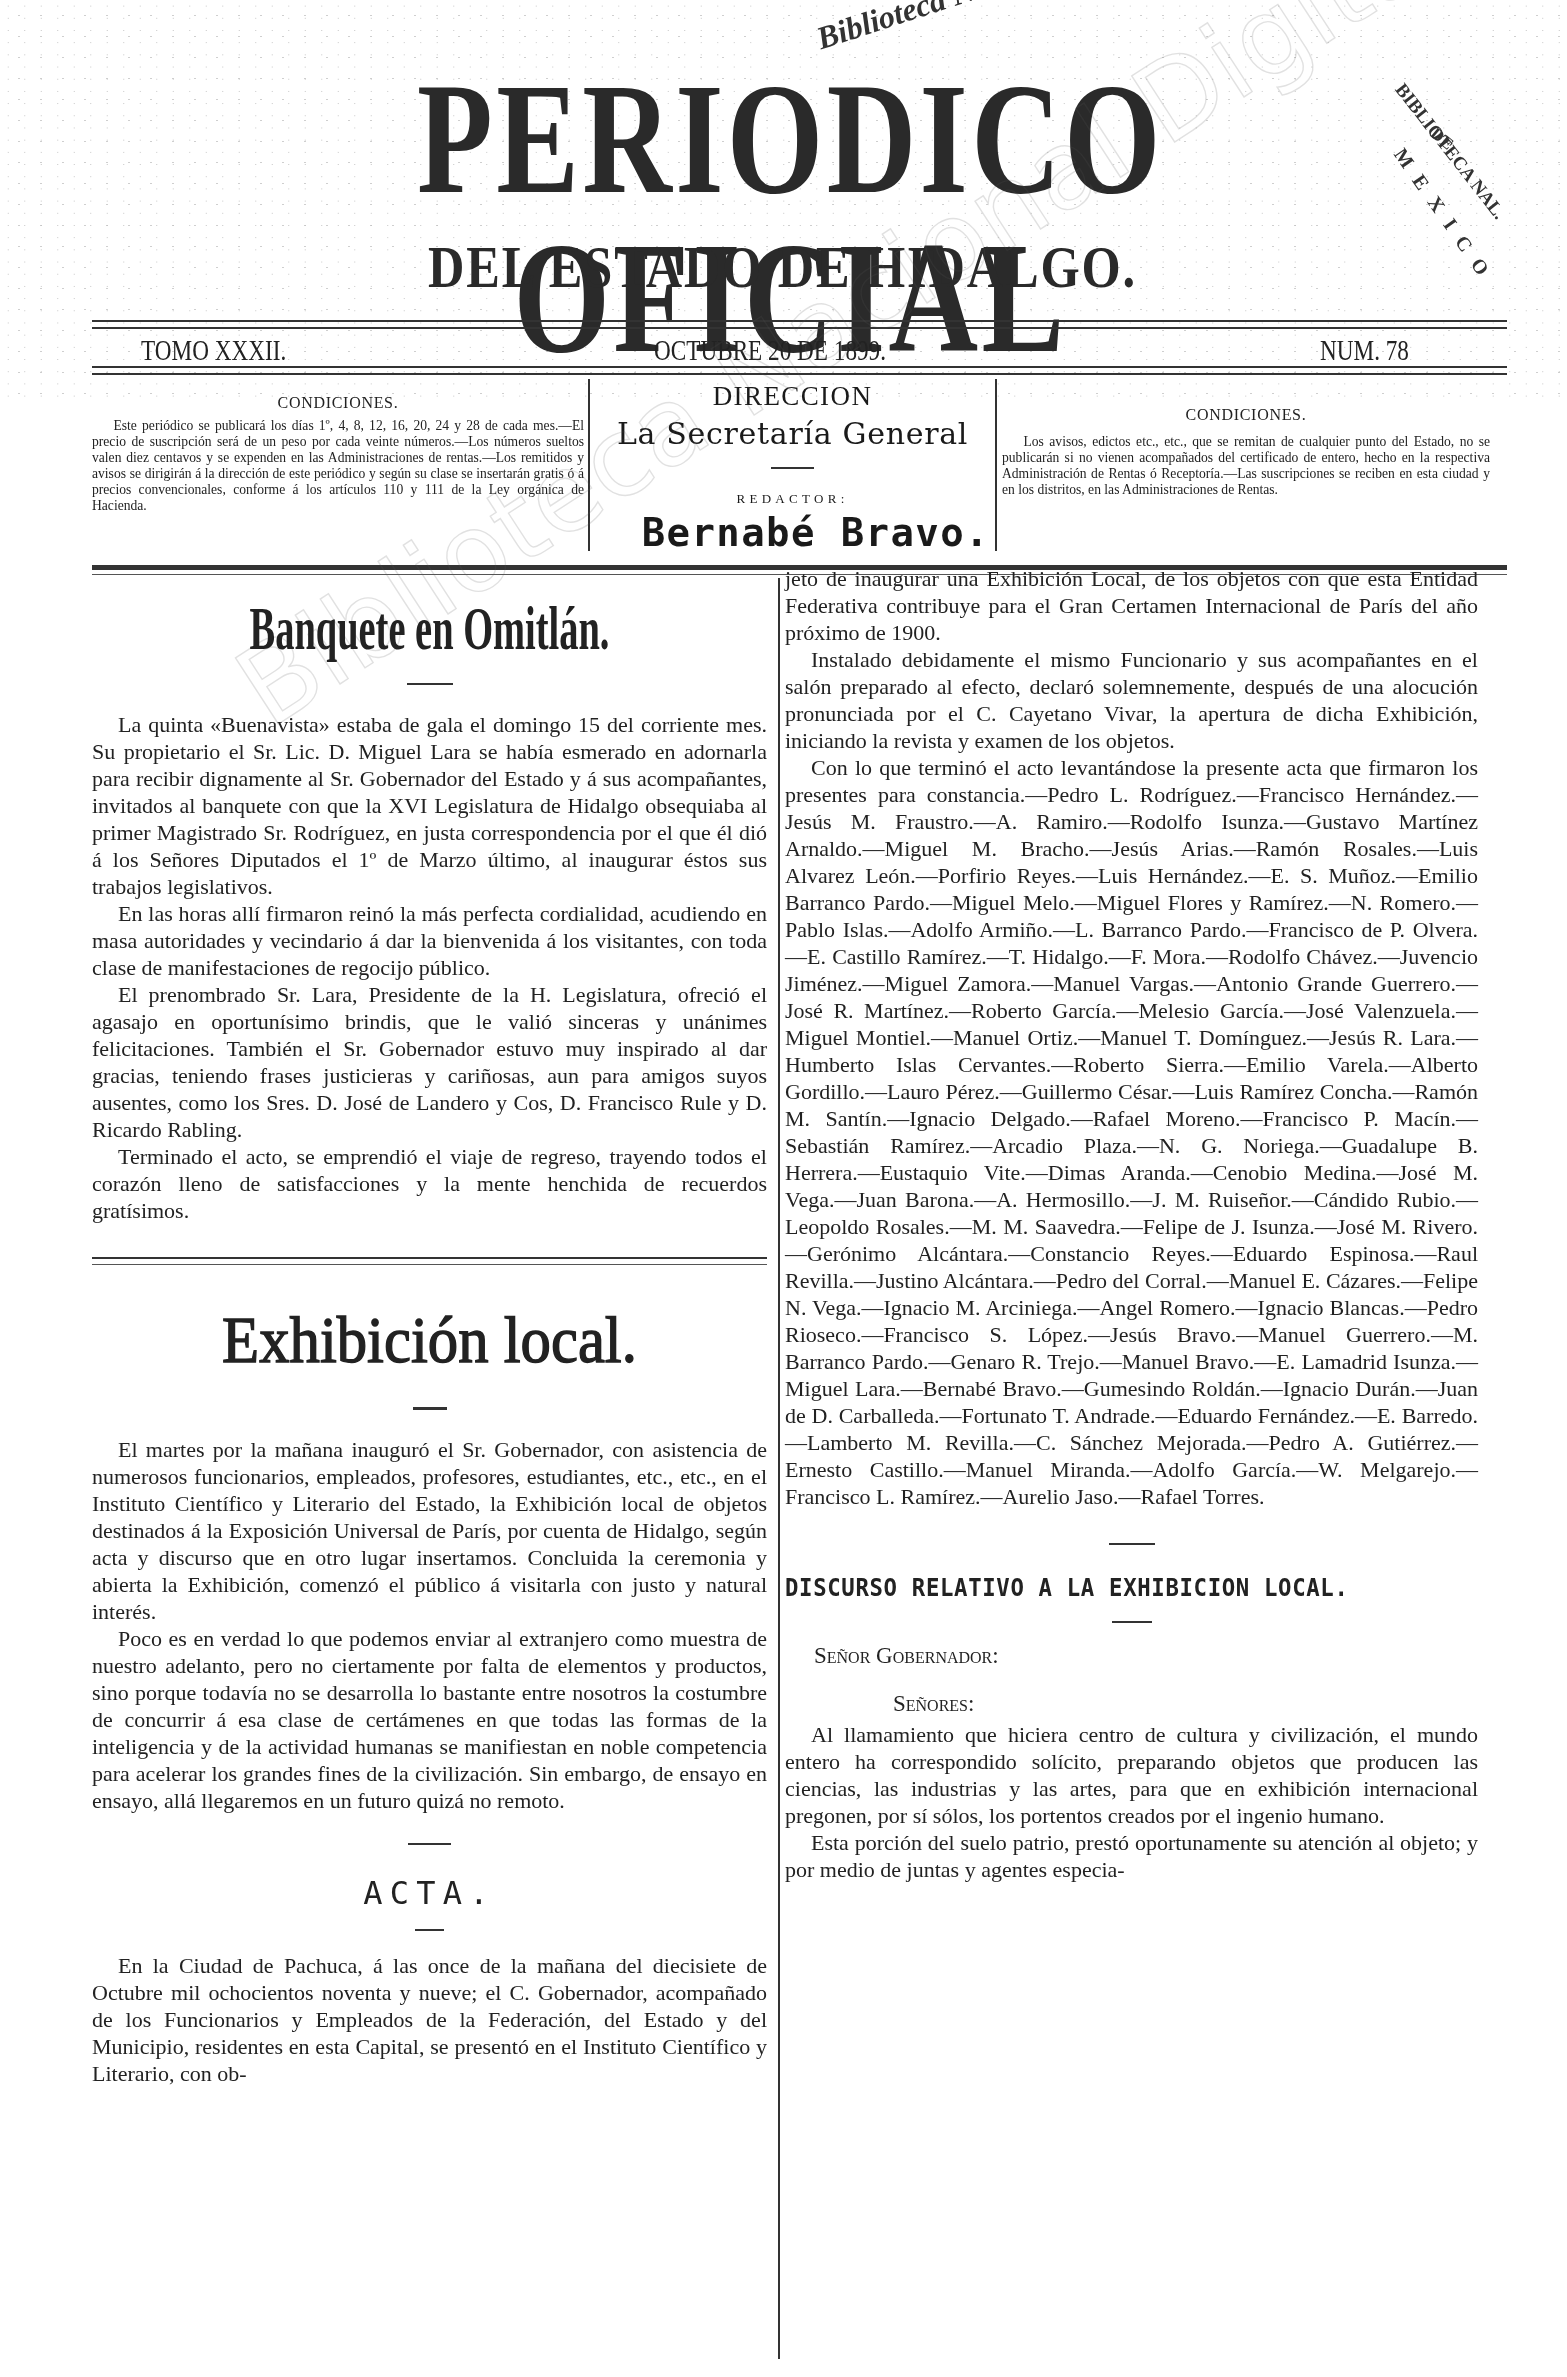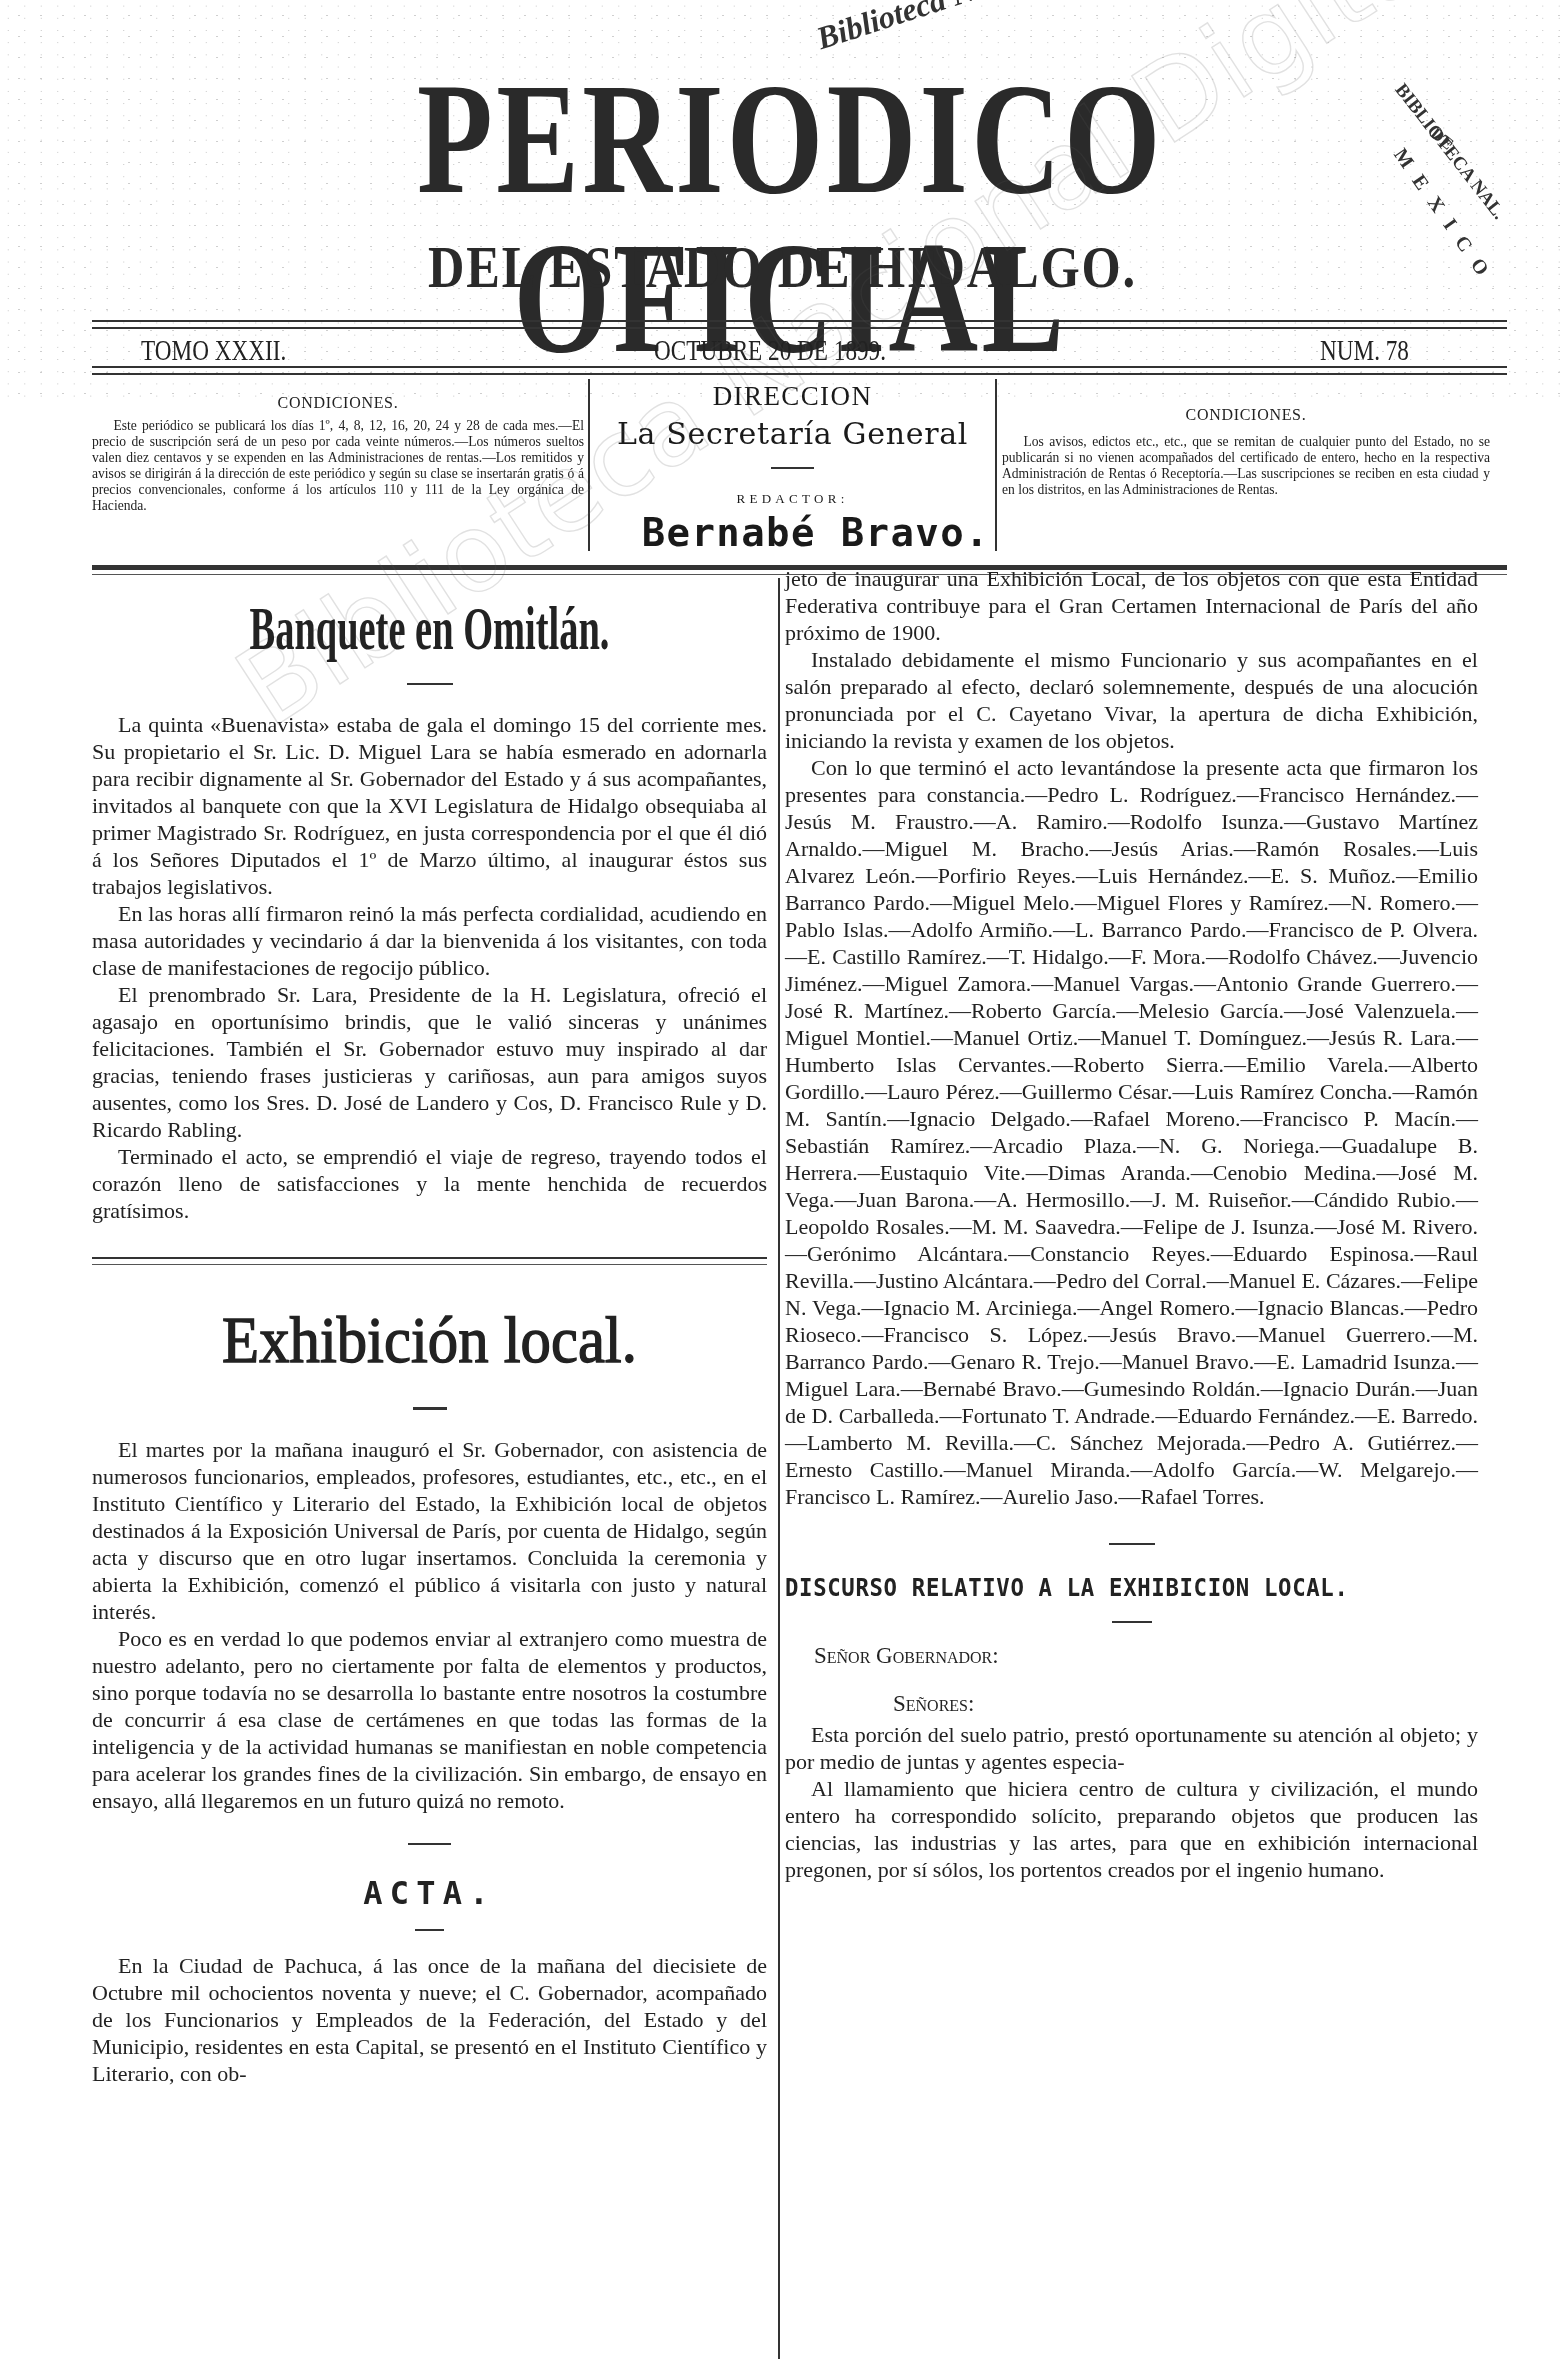--- a/index.html
+++ b/index.html
@@ -26,21 +26,21 @@
   .cond-text { font-size:13.6px; line-height:16px; text-align:justify; color:#222; }
   .col-rule { width:0; border-left:2.2px double #333; }
   .heavy-rule { left:92px; top:565px; width:1415px; height:10px; border-top:5px solid #333; border-bottom:1.4px solid #555; box-sizing:border-box; }
   .article-title { text-align:center; font-weight:bold; color:#222; }
   .article-title.condensed { font-size:62px; line-height:65px; transform:scaleX(0.62); }
   .article-title.light { font-size:66px; line-height:69px; font-weight:normal; -webkit-text-stroke:1.4px #222; transform:scaleX(0.92); }
   .short-rule { height:2.2px; background:#333; width:72px; }
   .body-text { font-size:22px; line-height:27px; text-align:justify; color:#222; }
   .body-text p { margin:0; text-indent:26px; }
   .body-text p.noindent { text-indent:0; }
-  .acta-title { font-family:"DejaVu Sans Mono","Liberation Mono",monospace; font-weight:bold; font-size:32px; letter-spacing:7.2px; text-align:center; color:#222; }
+  .acta-title { font-family:"DejaVu Sans Mono","Liberation Mono",monospace; font-weight:normal; font-size:32px; letter-spacing:7.2px; text-align:center; color:#222; }
   .discurso-title { font-family:"DejaVu Sans Mono","Liberation Mono",monospace; font-weight:bold; font-size:24px; letter-spacing:0.7px; white-space:nowrap; color:#222; transform:scaleX(0.93); transform-origin:left; }
   .smallcaps { font-variant:small-caps; font-size:23px; color:#222; }
   .watermark { left:215px; top:646px; font-size:108px; color:transparent; -webkit-text-stroke:1.4px rgba(90,90,90,0.18);
     transform:rotate(-33deg); transform-origin:left top; white-space:nowrap; pointer-events:none; font-family:"DejaVu Sans",sans-serif; }
 </style>
 </head>
 <body>
 
 <div class="speckle"></div>
 
@@ -117,17 +117,17 @@
     <p>Instalado debidamente el mismo Funcionario y sus acompañantes en el salón preparado al efecto, declaró solemnemente, después de una alocución pronunciada por el C. Cayetano Vivar, la apertura de dicha Exhibición, iniciando la revista y examen de los objetos.</p>
     <p>Con lo que terminó el acto levantándose la presente acta que firmaron los presentes para constancia.—Pedro L. Rodríguez.—Francisco Hernández.—Jesús M. Fraustro.—A. Ramiro.—Rodolfo Isunza.—Gustavo Martínez Arnaldo.—Miguel M. Bracho.—Jesús Arias.—Ramón Rosales.—Luis Alvarez León.—Porfirio Reyes.—Luis Hernández.—E. S. Muñoz.—Emilio Barranco Pardo.—Miguel Melo.—Miguel Flores y Ramírez.—N. Romero.—Pablo Islas.—Adolfo Armiño.—L. Barranco Pardo.—Francisco de P. Olvera.—E. Castillo Ramírez.—T. Hidalgo.—F. Mora.—Rodolfo Chávez.—Juvencio Jiménez.—Miguel Zamora.—Manuel Vargas.—Antonio Grande Guerrero.—José R. Martínez.—Roberto García.—Melesio García.—José Valenzuela.—Miguel Montiel.—Manuel Ortiz.—Manuel T. Domínguez.—Jesús R. Lara.—Humberto Islas Cervantes.—Roberto Sierra.—Emilio Varela.—Alberto Gordillo.—Lauro Pérez.—Guillermo César.—Luis Ramírez Concha.—Ramón M. Santín.—Ignacio Delgado.—Rafael Moreno.—Francisco P. Macín.—Sebastián Ramírez.—Arcadio Plaza.—N. G. Noriega.—Guadalupe B. Herrera.—Eustaquio Vite.—Dimas Aranda.—Cenobio Medina.—José M. Vega.—Juan Barona.—A. Hermosillo.—J. M. Ruiseñor.—Cándido Rubio.—Leopoldo Rosales.—M. M. Saavedra.—Felipe de J. Isunza.—José M. Rivero.—Gerónimo Alcántara.—Constancio Reyes.—Eduardo Espinosa.—Raul Revilla.—Justino Alcántara.—Pedro del Corral.—Manuel E. Cázares.—Felipe N. Vega.—Ignacio M. Arciniega.—Angel Romero.—Ignacio Blancas.—Pedro Rioseco.—Francisco S. López.—Jesús Bravo.—Manuel Guerrero.—M. Barranco Pardo.—Genaro R. Trejo.—Manuel Bravo.—E. Lamadrid Isunza.—Miguel Lara.—Bernabé Bravo.—Gumesindo Roldán.—Ignacio Durán.—Juan de D. Carballeda.—Fortunato T. Andrade.—Eduardo Fernández.—E. Barredo.—Lamberto M. Revilla.—C. Sánchez Mejorada.—Pedro A. Gutiérrez.—Ernesto Castillo.—Manuel Miranda.—Adolfo García.—W. Melgarejo.—Francisco L. Ramírez.—Aurelio Jaso.—Rafael Torres.</p>
   </div>
 
   <div class="short-rule" style="margin:33px auto 0;width:46px;"></div>
   <div class="discurso-title" style="margin-top:29px;">DISCURSO RELATIVO A LA EXHIBICION LOCAL.</div>
   <div class="short-rule" style="margin:18.7px auto 20px;width:40px;"></div>
   <div class="smallcaps" style="margin-left:29px;">Señor Gobernador:</div>
   <div class="smallcaps" style="margin-left:108px;margin-top:22px;">Señores:</div>
   <div class="body-text" style="margin-top:4.3px;">
+    <p>Al llamamiento que hiciera centro de cultura y civilización, el mundo entero ha correspondido solícito, preparando objetos que producen las ciencias, las industrias y las artes, para que en exhibición internacional pregonen, por sí sólos, los portentos creados por el ingenio humano.</p>
     <p>Esta porción del suelo patrio, prestó oportunamente su atención al objeto; y por medio de juntas y agentes especia-</p>
-    <p>Al llamamiento que hiciera centro de cultura y civilización, el mundo entero ha correspondido solícito, preparando objetos que producen las ciencias, las industrias y las artes, para que en exhibición internacional pregonen, por sí sólos, los portentos creados por el ingenio humano.</p>
   </div>
 </div>
 
 
 </body></html>

